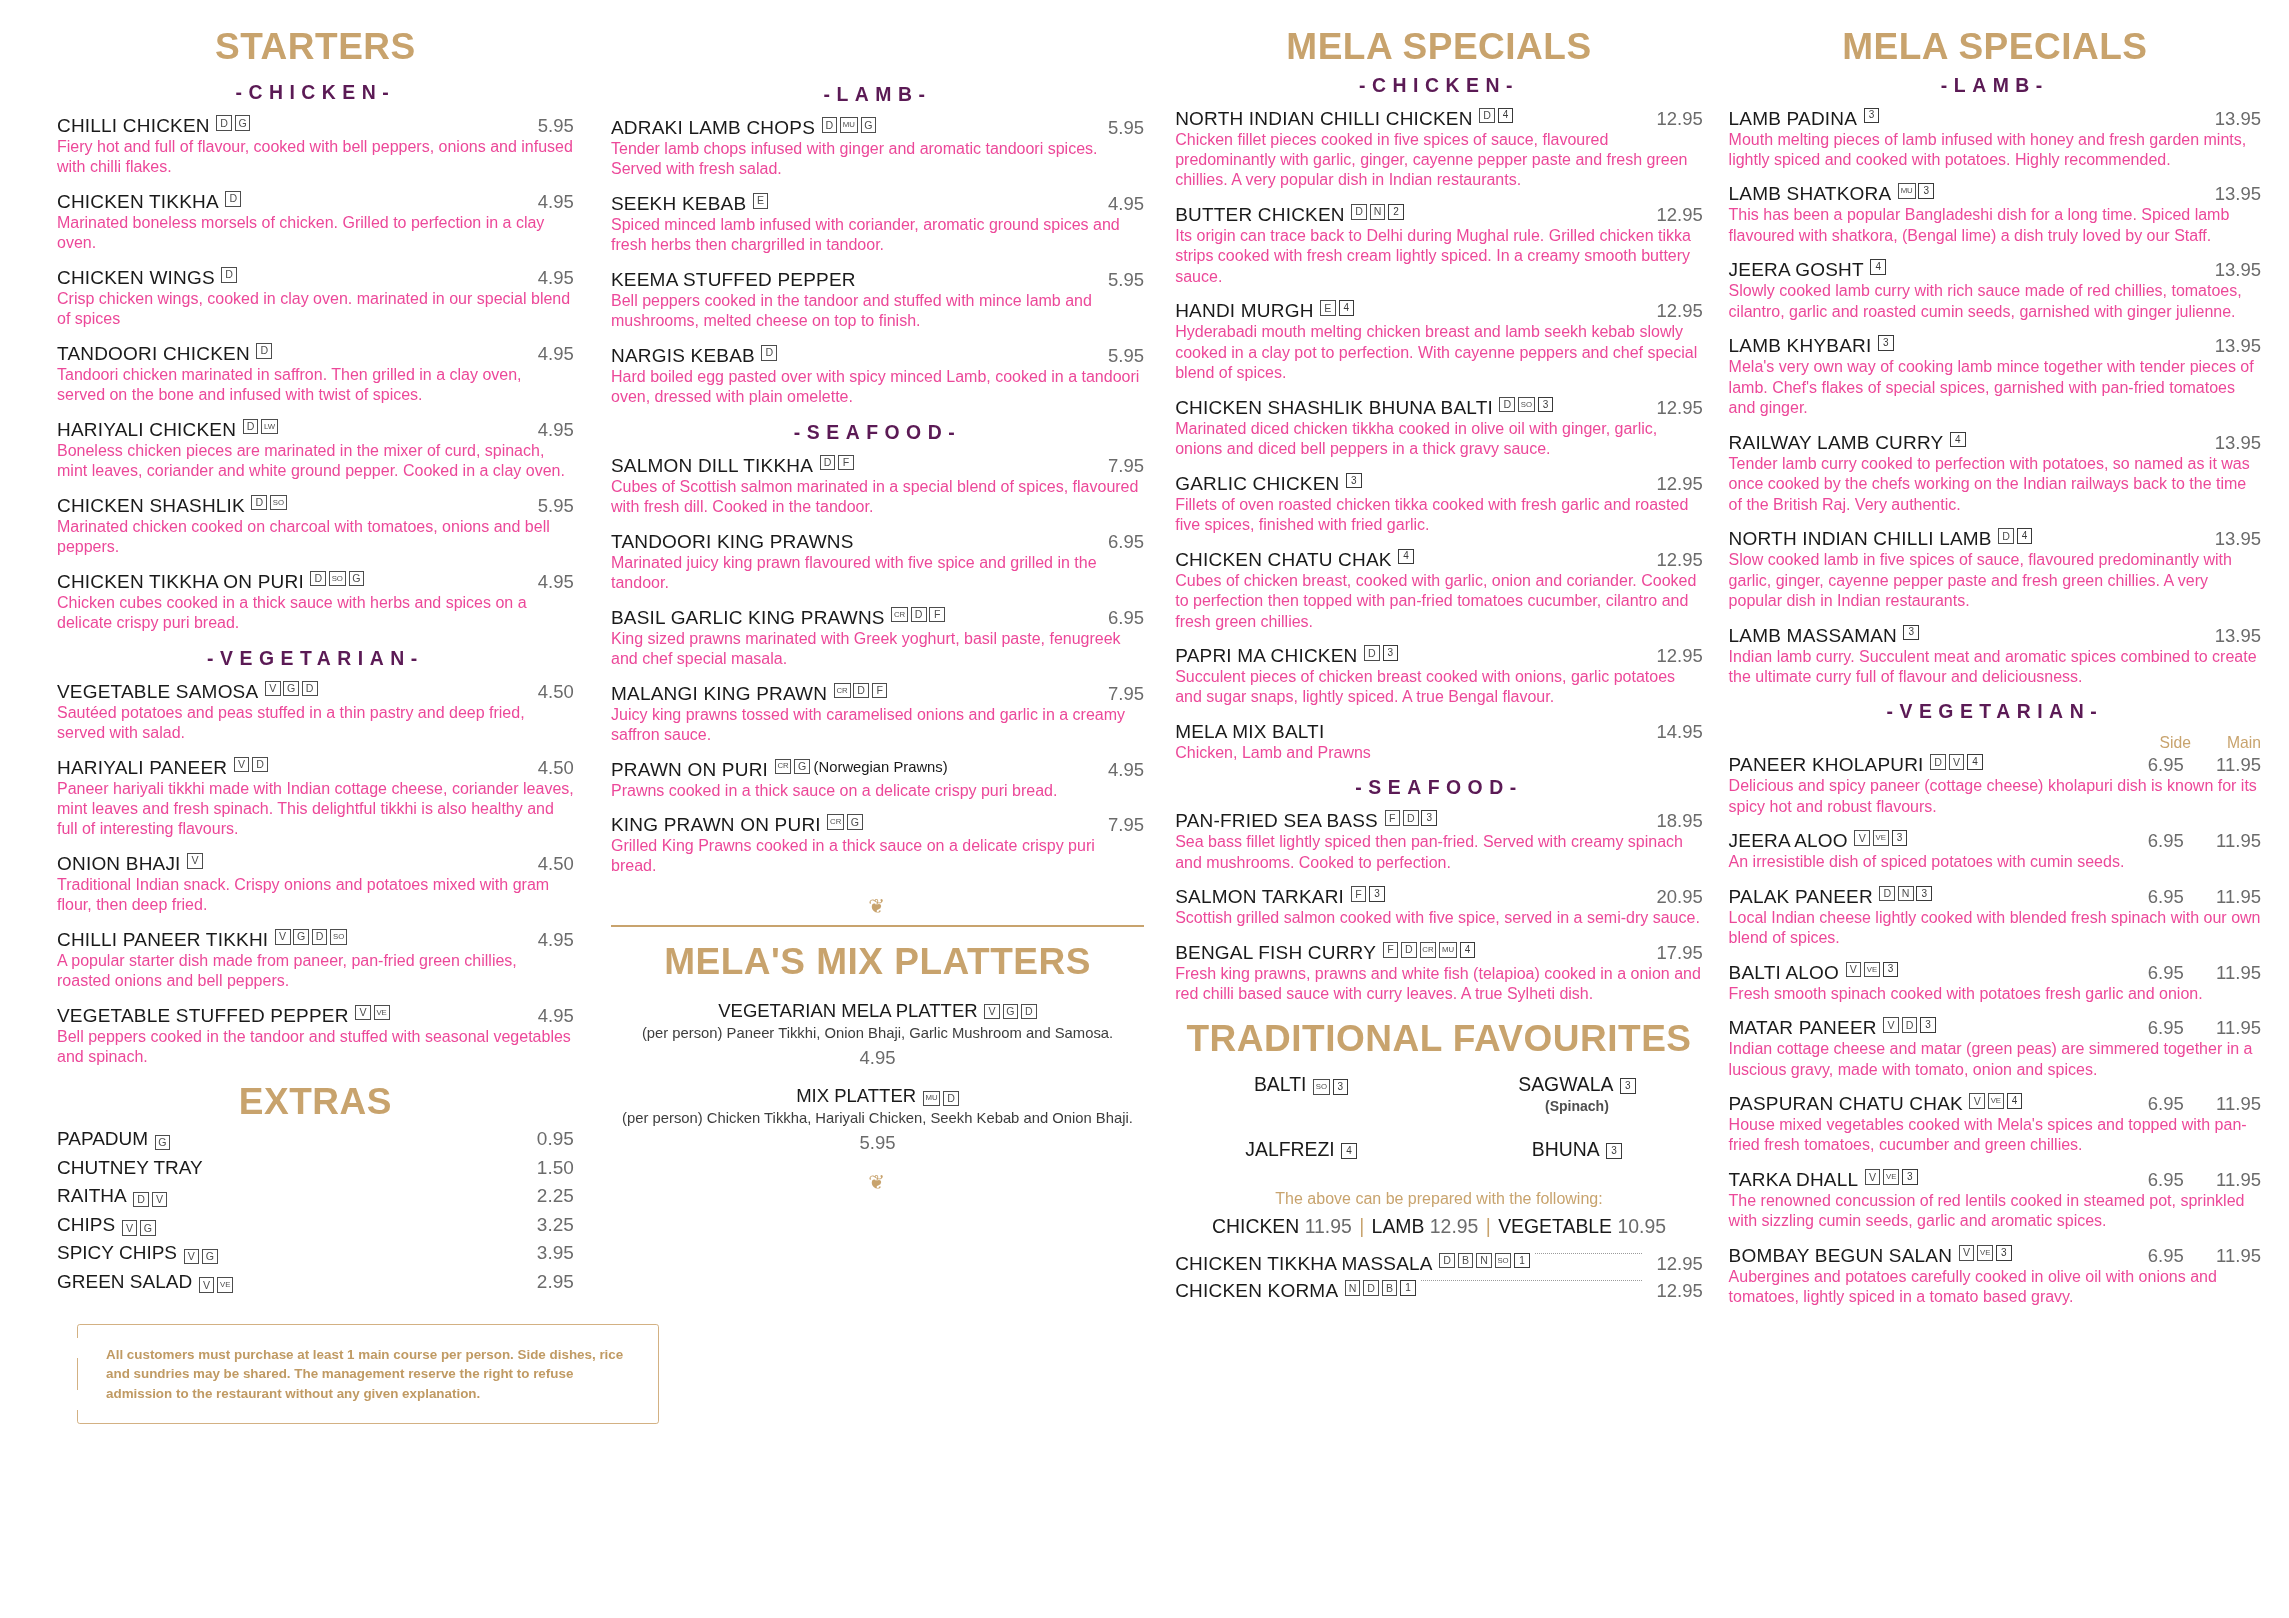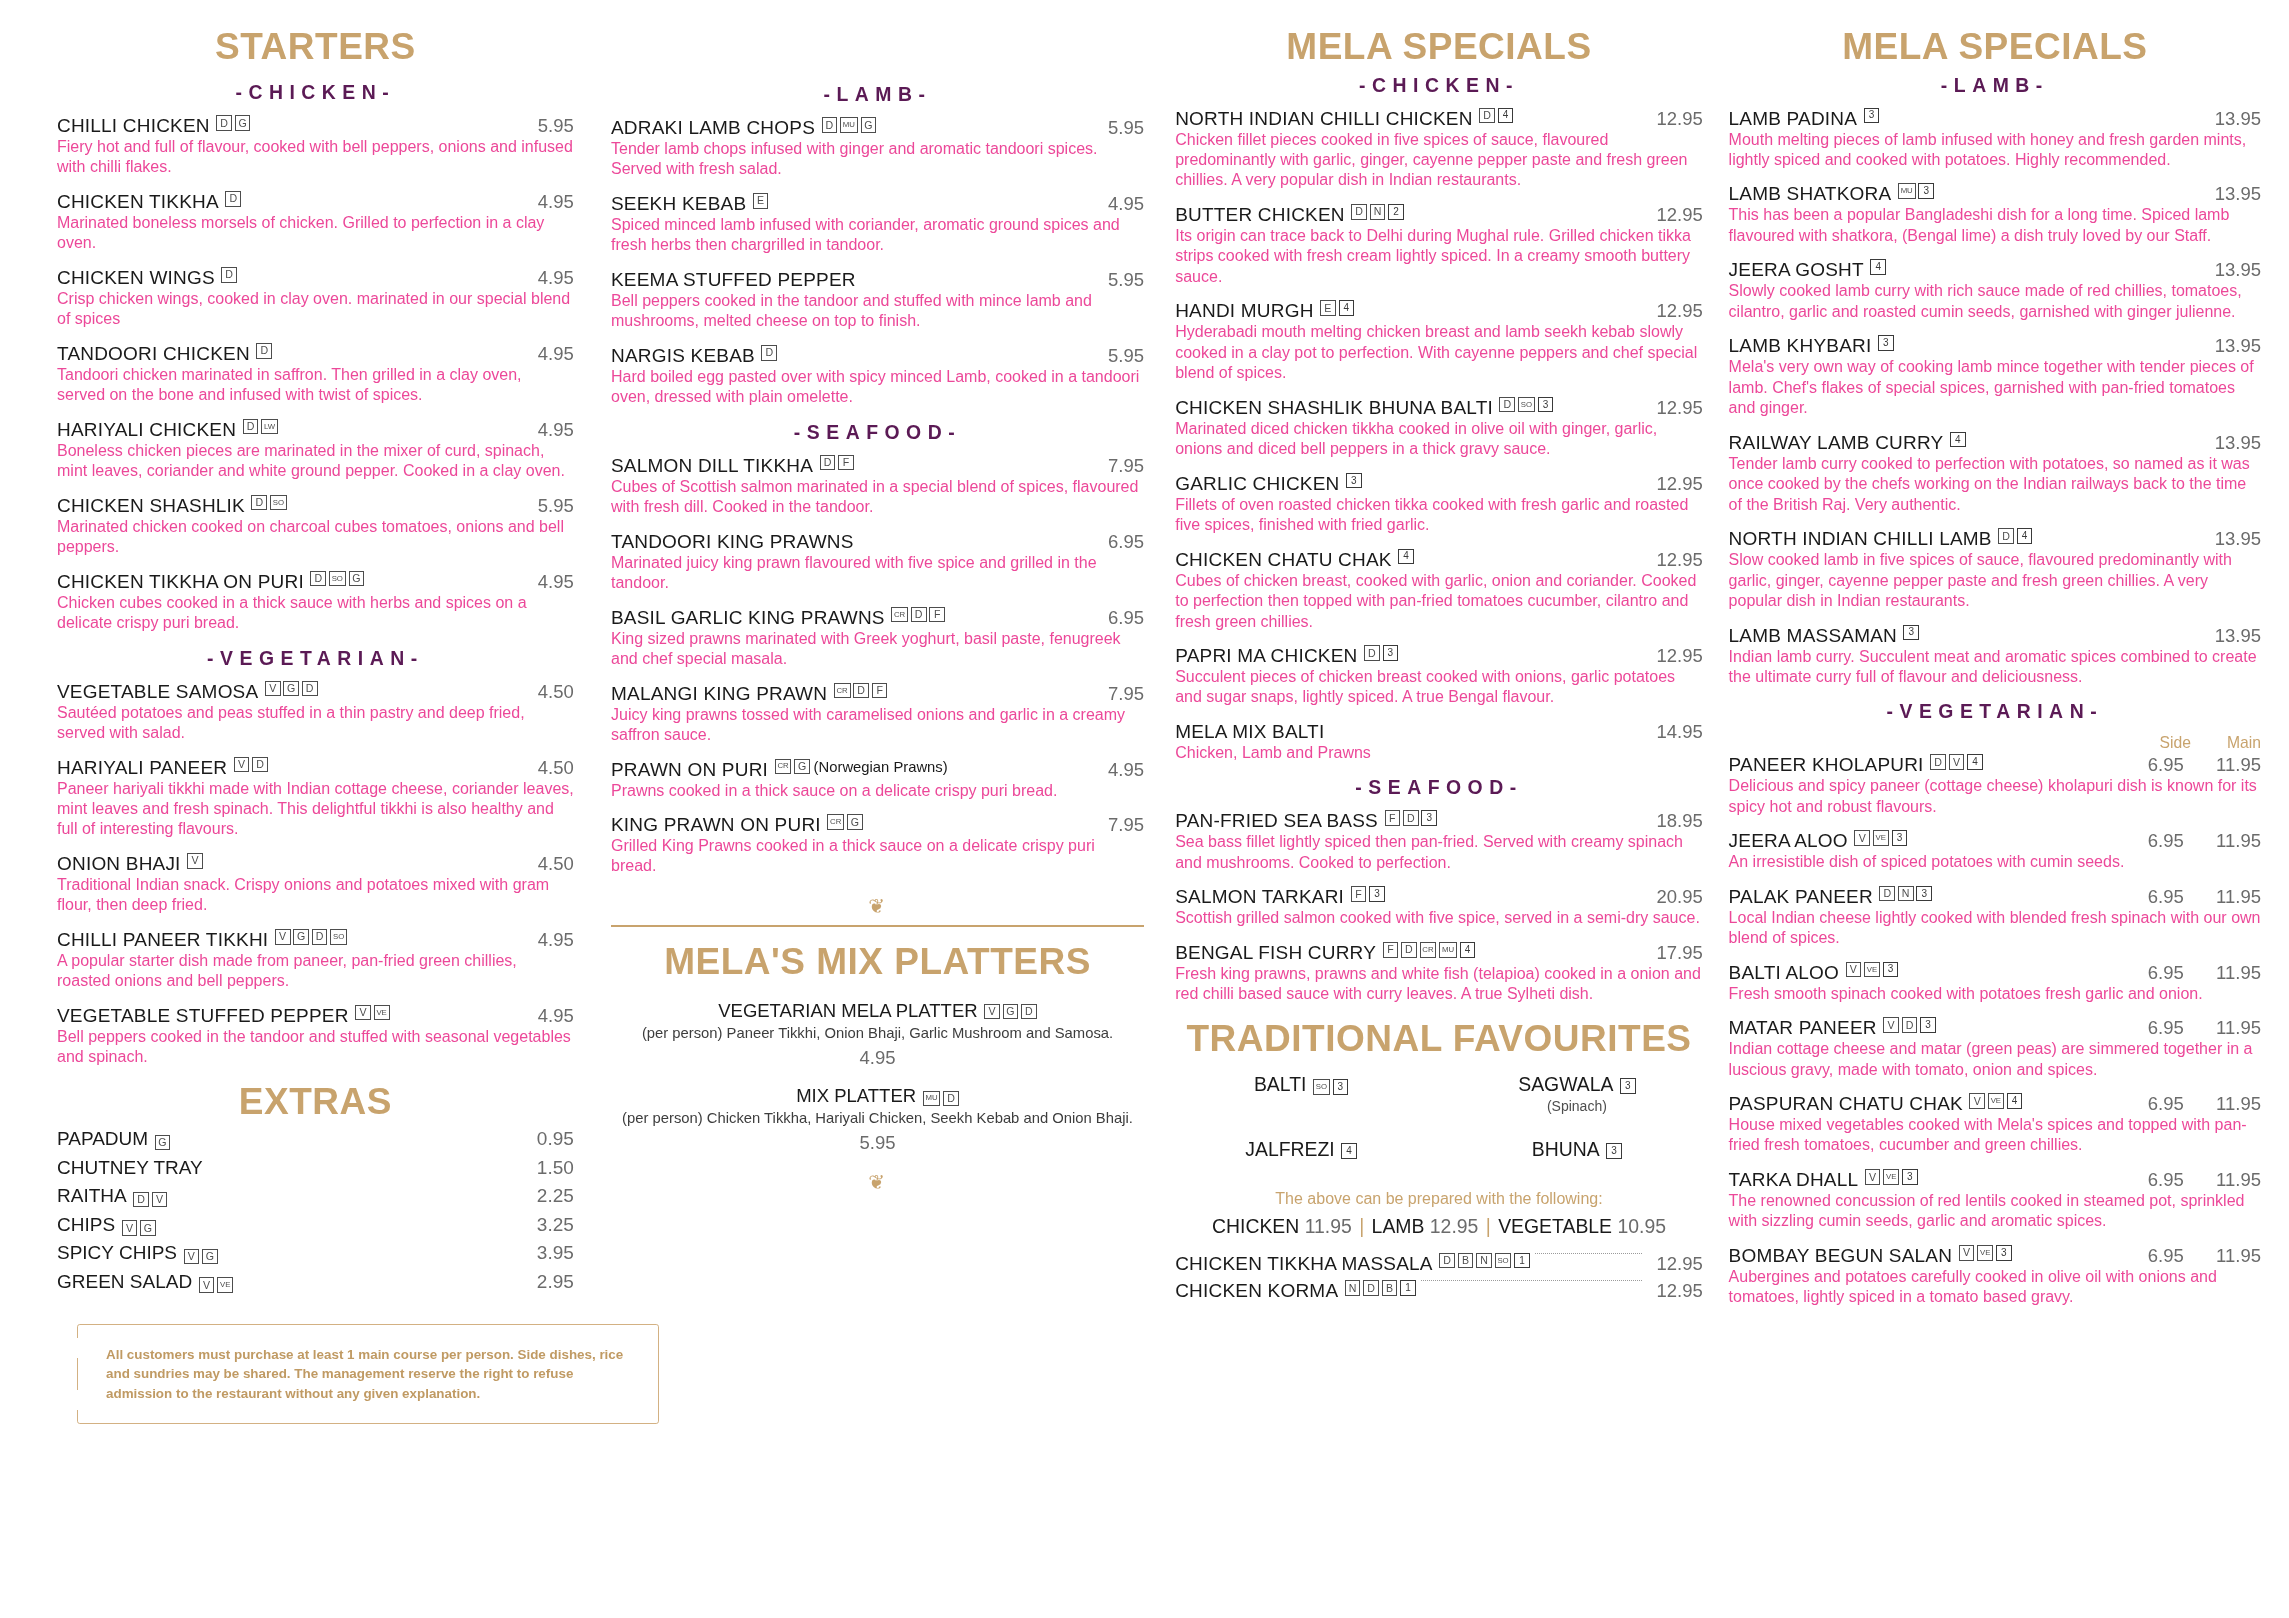--- a/index.html
+++ b/index.html
@@ -103,21 +103,21 @@
   .platter .pname{font-size:18.5px;color:#1a1a1a;}
   .platter .pdesc{font-size:14.8px;color:#3d3d3d;line-height:1.35;margin-top:1.8px;}
   .platter .pprice{font-size:18.5px;color:#6b6b6b;margin-top:2.8px;font-weight:300;}
 
   
   .trad-grid{
     display:grid;grid-template-columns:1fr 1fr;
     row-gap:28px;margin-top:13px;text-align:center;gap:24px;
   }
   .trad-item .tname{font-size:19.4px;color:#1a1a1a;}
-  .trad-item .tsub{font-size:14px;color:#4e4e4e;margin-top:1.8px;}
+  .trad-item .tsub{font-size:14px;color:#4e4e4e;margin-top:1.8px;font-weight:bold;}
   .trad-note{
     text-align:center;color:#c8a36d;font-size:16px;margin-top:29px;
   }
   .trad-prices{
     text-align:center;font-size:19.4px;margin-top:7.4px;color:#1a1a1a;
   }
   .trad-prices .v{color:#6b6b6b;font-weight:300;}
   .trad-prices .bar{color:#c8a36d;margin:0 7.4px;}
 
   
@@ -196,21 +196,21 @@
         <div class="item">
           <div class="item-top">
             <span class="item-name">CHICKEN SHASHLIK</span>
             <span class="badges">
               <span class="badge">D</span>
               <span class="badge s">SO</span>
             </span>
             <span class="spacer"></span>
             <span class="price">5.95</span>
           </div>
-          <div class="desc">Marinated chicken cooked on charcoal cubes tomatoes, onions and bell peppers.</div>
+          <div class="desc">Marinated chicken cooked on charcoal with tomatoes, onions and bell peppers.</div>
         </div>
         <div class="item">
           <div class="item-top">
             <span class="item-name">CHICKEN TIKKHA ON PURI</span>
             <span class="badges">
               <span class="badge">D</span>
               <span class="badge s">SO</span>
               <span class="badge">G</span>
             </span>
             <span class="spacer"></span>

